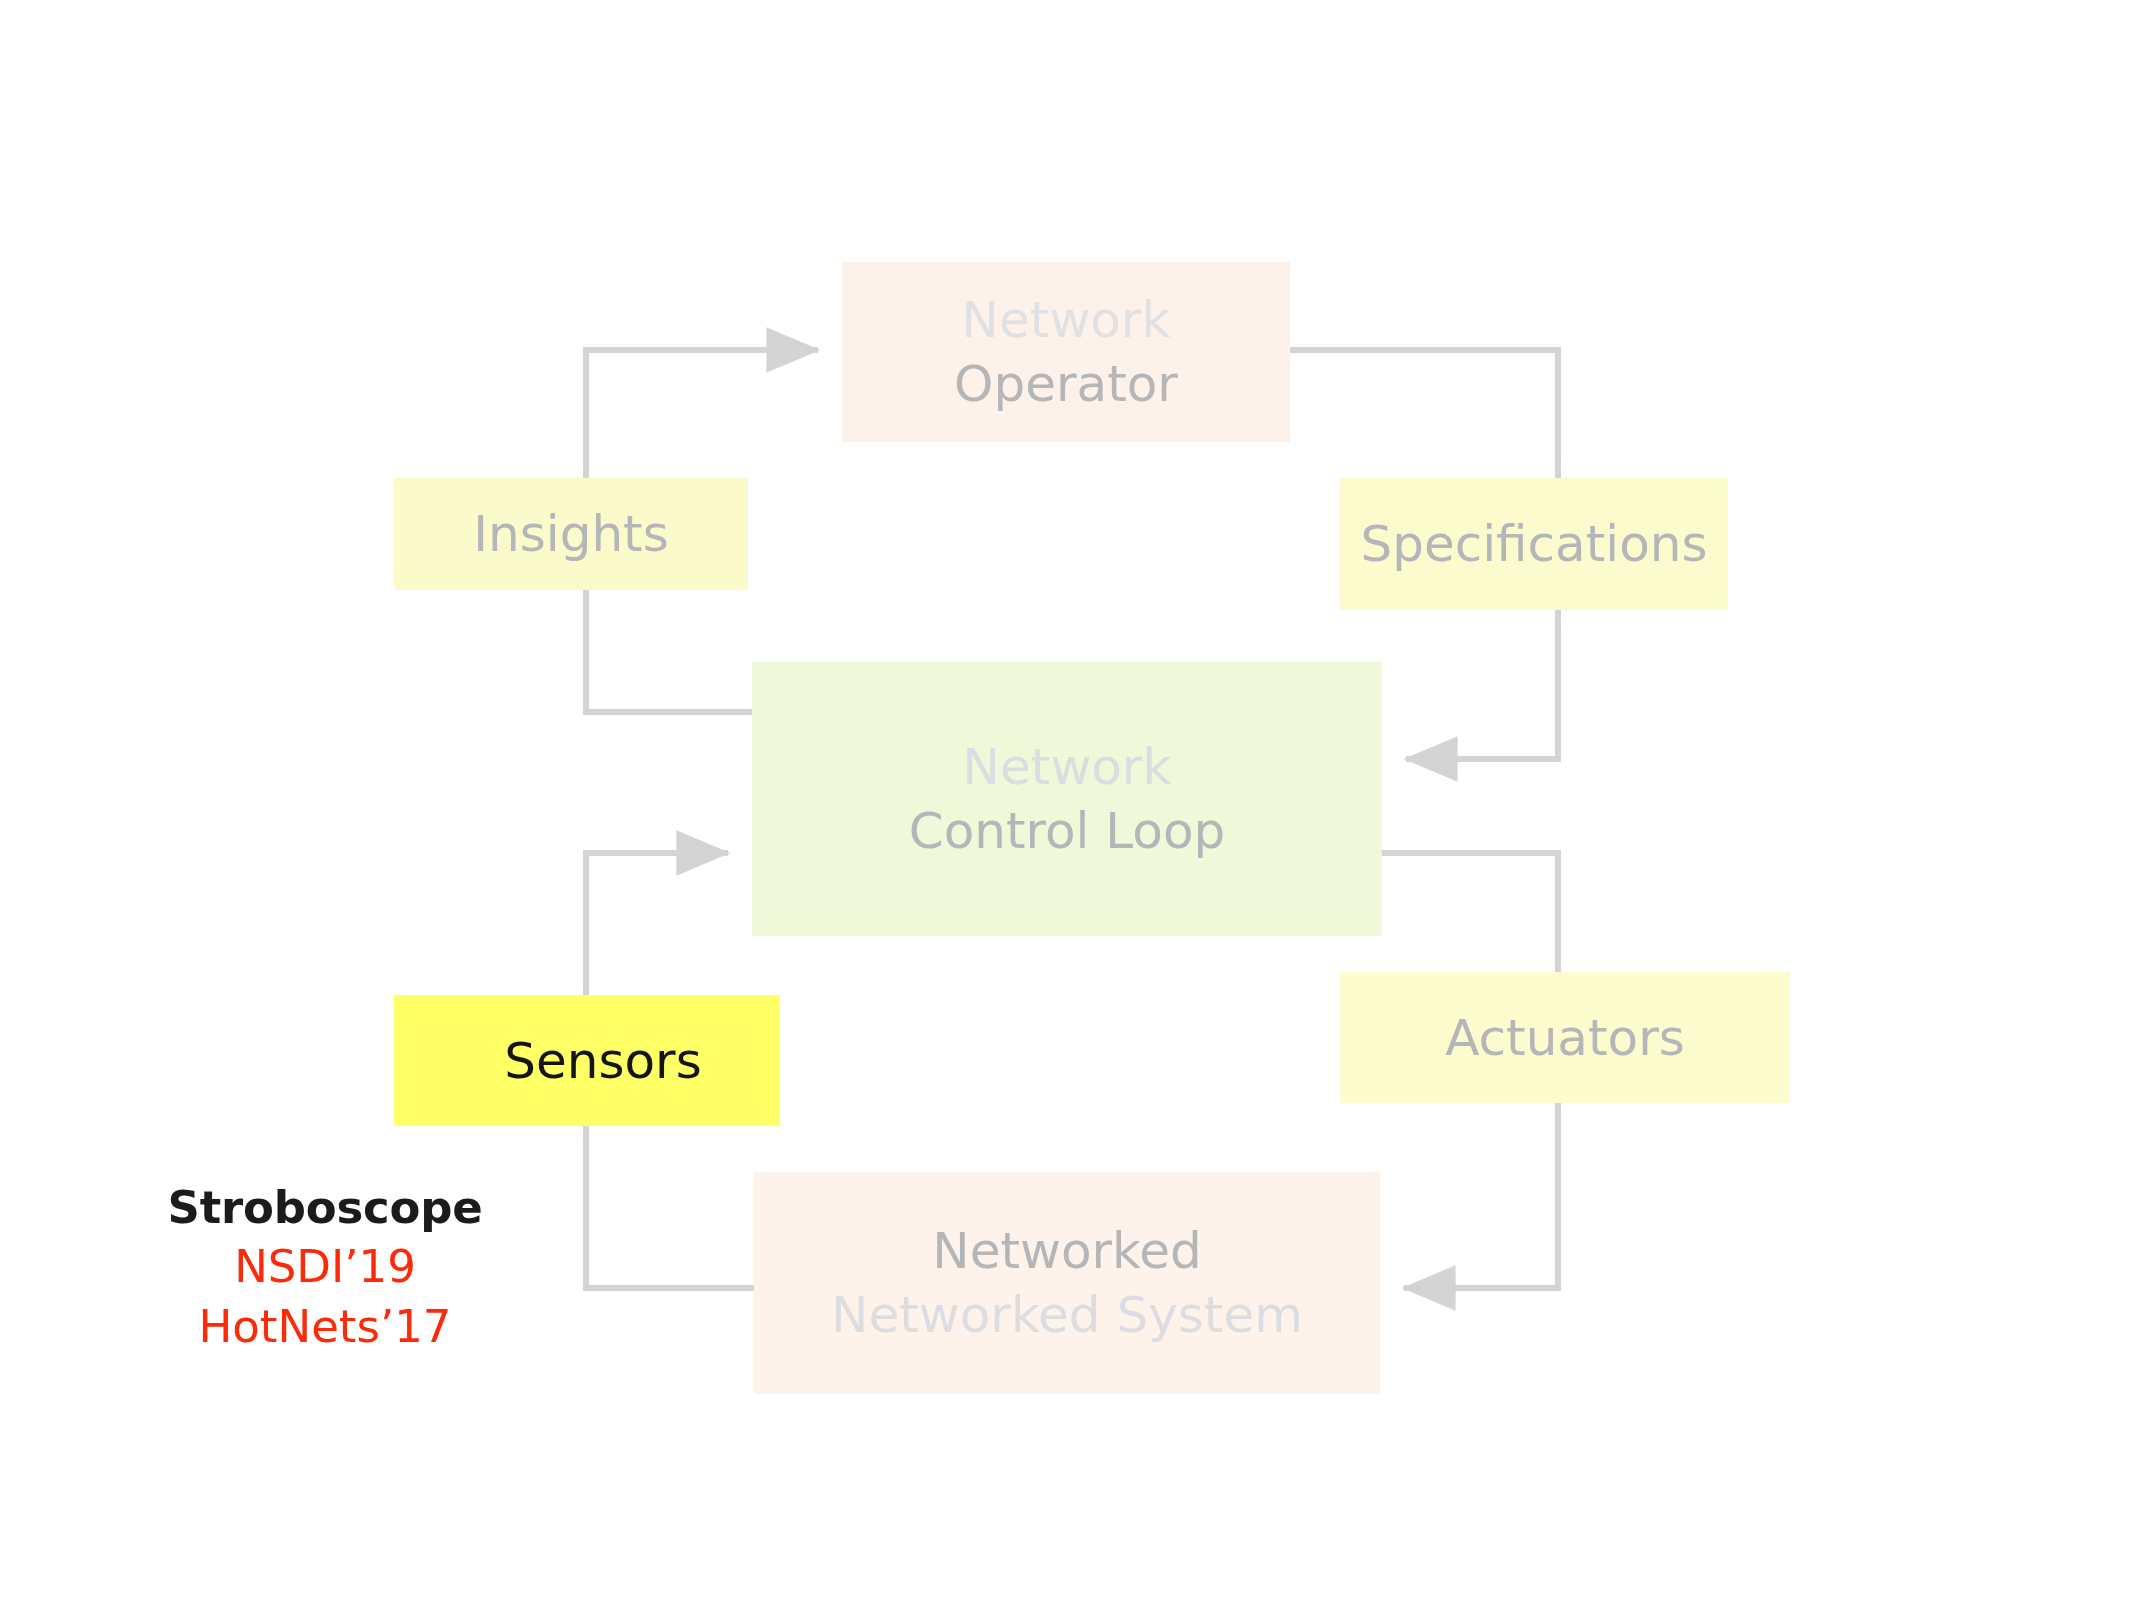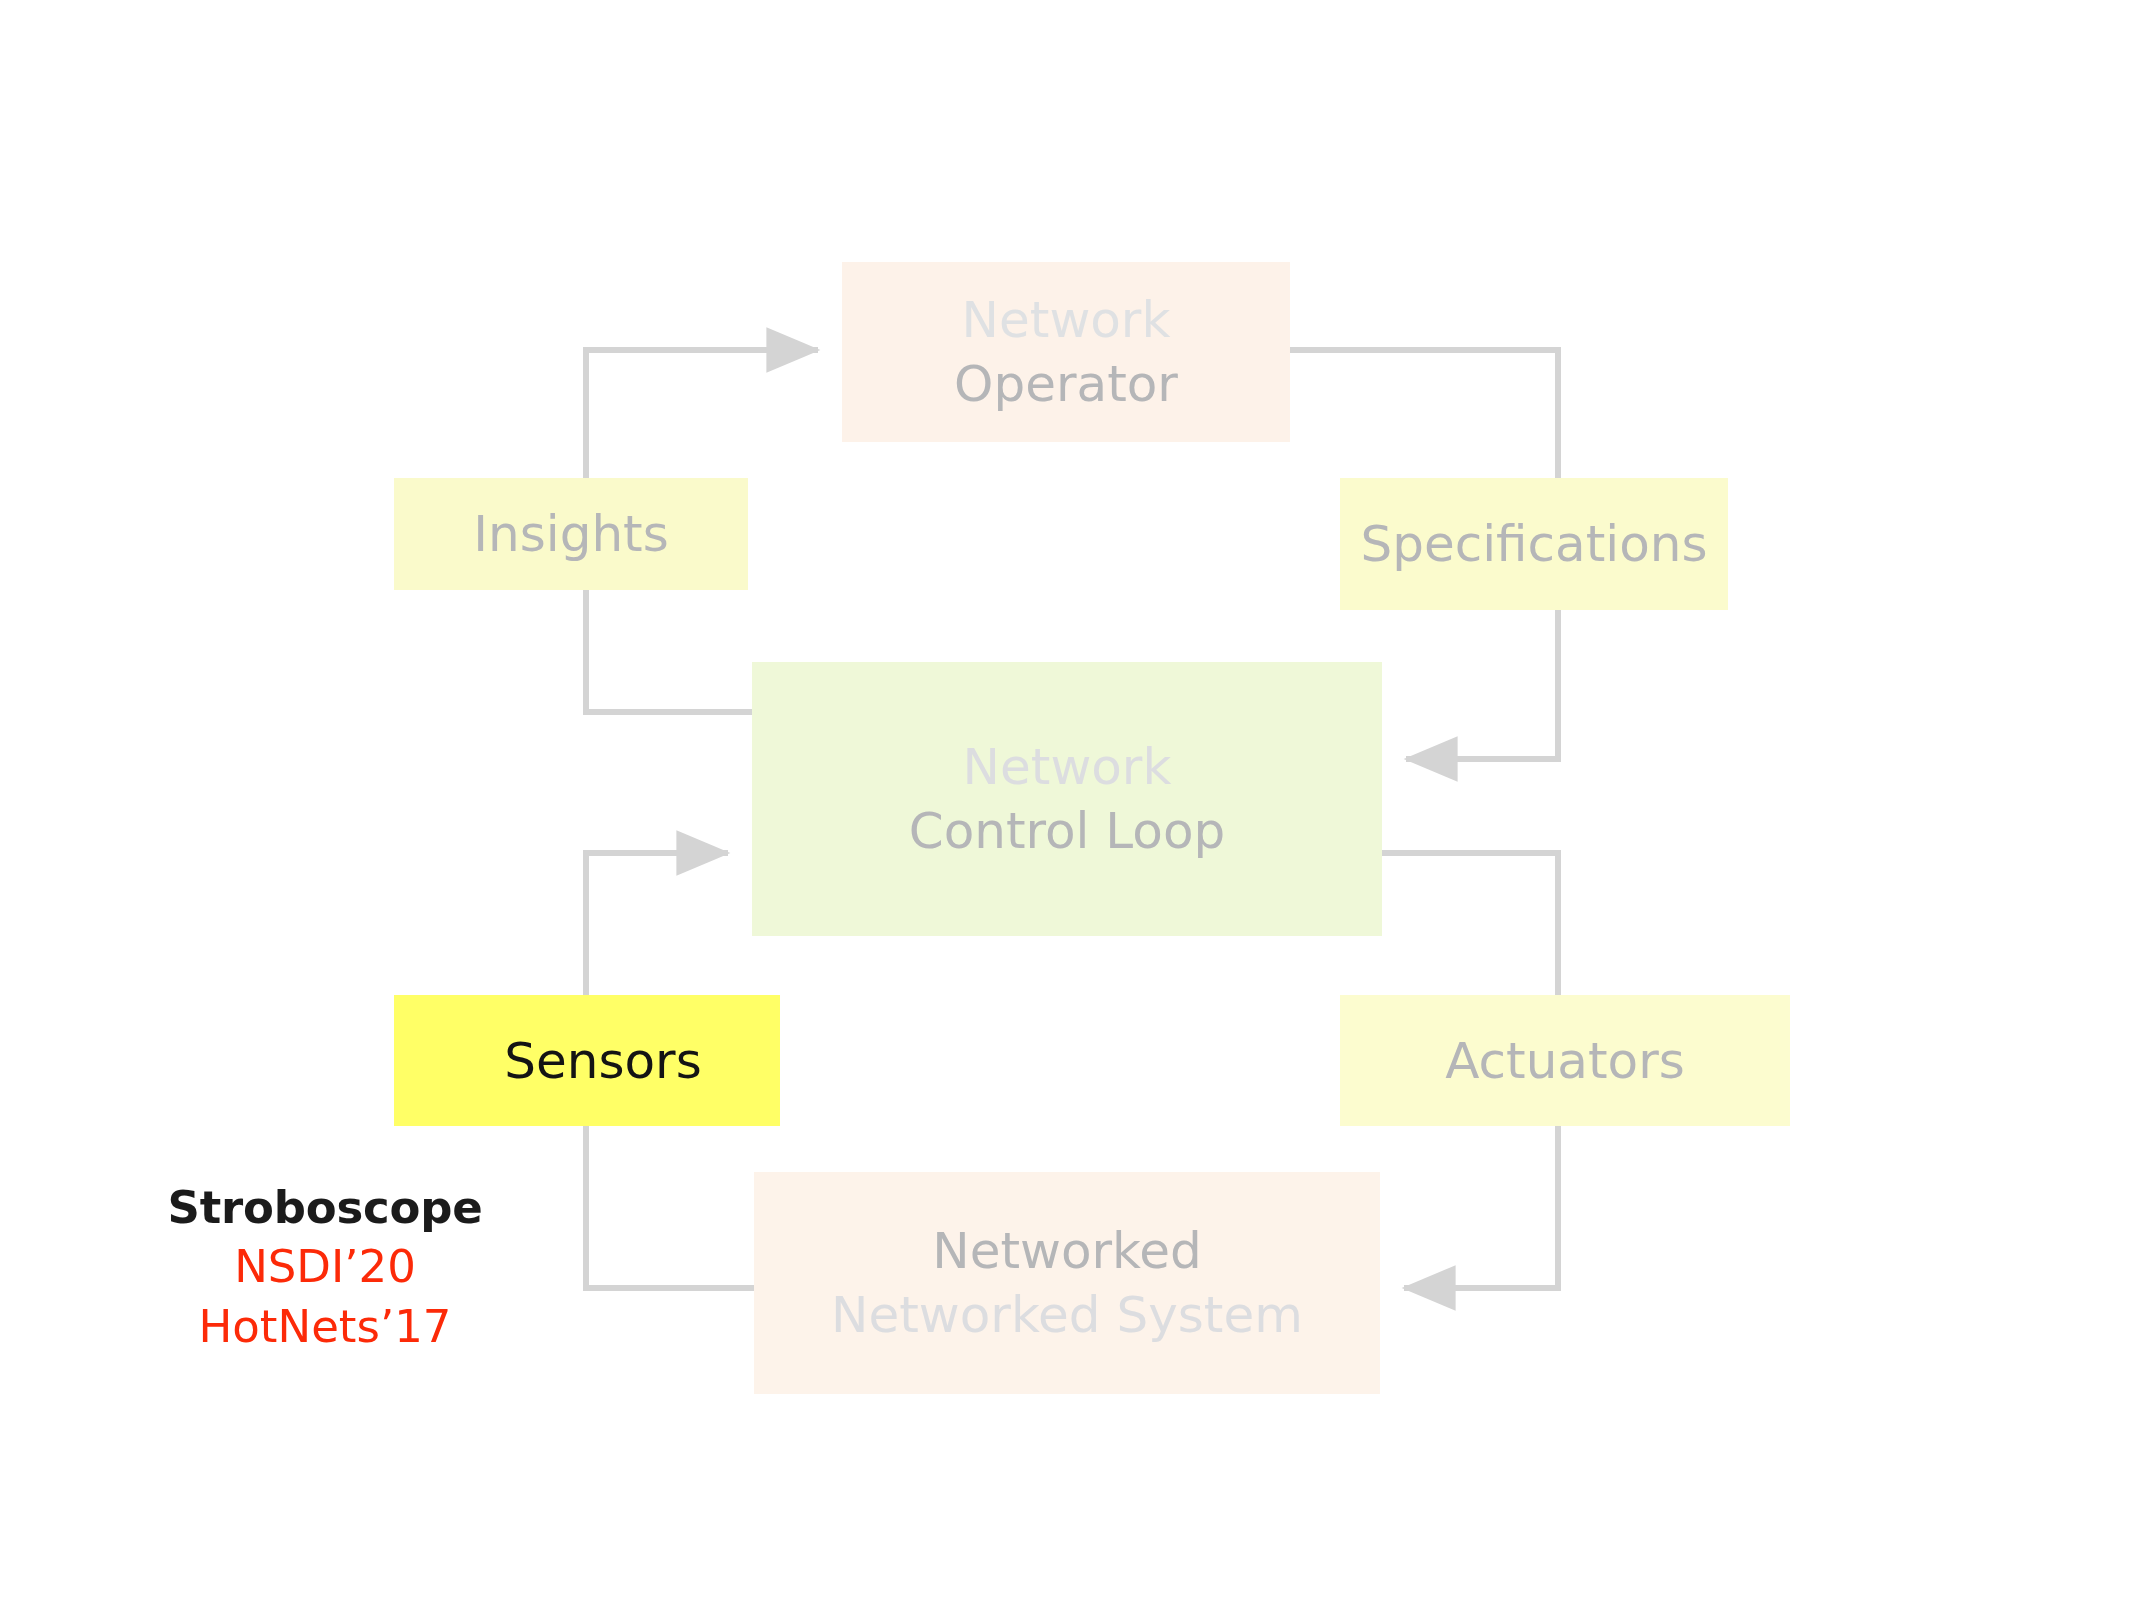--- a/index.html
+++ b/index.html
@@ -78,21 +78,21 @@
     left: 394px;  top: 995px;
     width: 354px; height: 131px;
     background: #ffff66;
     font-size: 50px;
     color: #141414;
     padding-left: 32px;
   }
 
   
   #node-actuators {
-    left: 1340px; top: 995px;
+    left: 1340px; top: 972px;
     width: 450px; height: 131px;
     background: #fcfccf;
     font-size: 50px;
     color: #b5b6b8;
   }
 
   
   #node-adaptative {
     left: 754px;  top: 1172px;
     width: 626px; height: 222px;
@@ -179,17 +179,17 @@
     <span>Actuators</span>
   </div>
 
   <div class="node" id="node-adaptative">
     <span class="l1">Networked</span>
     <span class="l2">Networked System</span>
   </div>
 
   <div id="caption">
     <span class="cap-title">Stroboscope</span>
-    <span class="cap-venue">NSDI’20</span>
+    <span class="cap-venue">NSDI’19</span>
     <span class="cap-venue">HotNets’17</span>
   </div>
 
 </div>
 
 </body></html>

